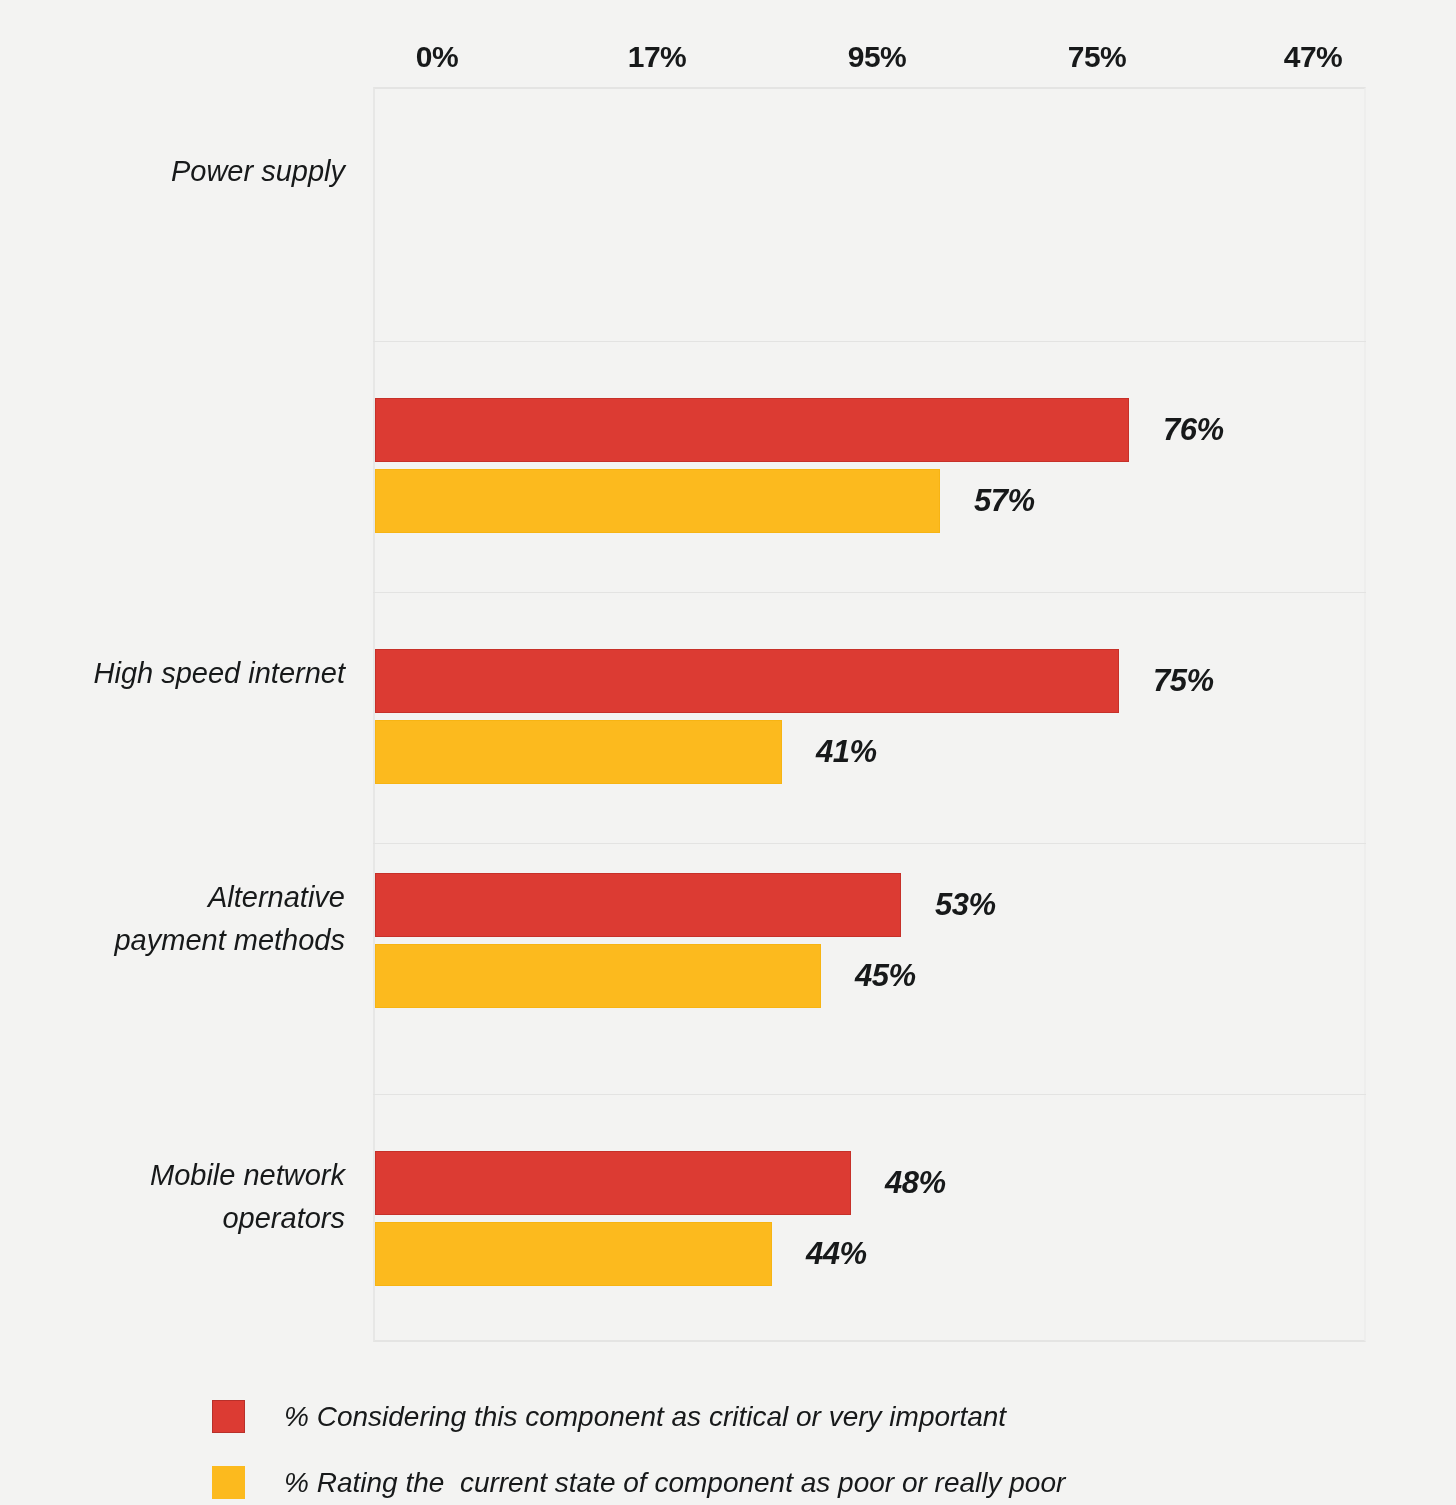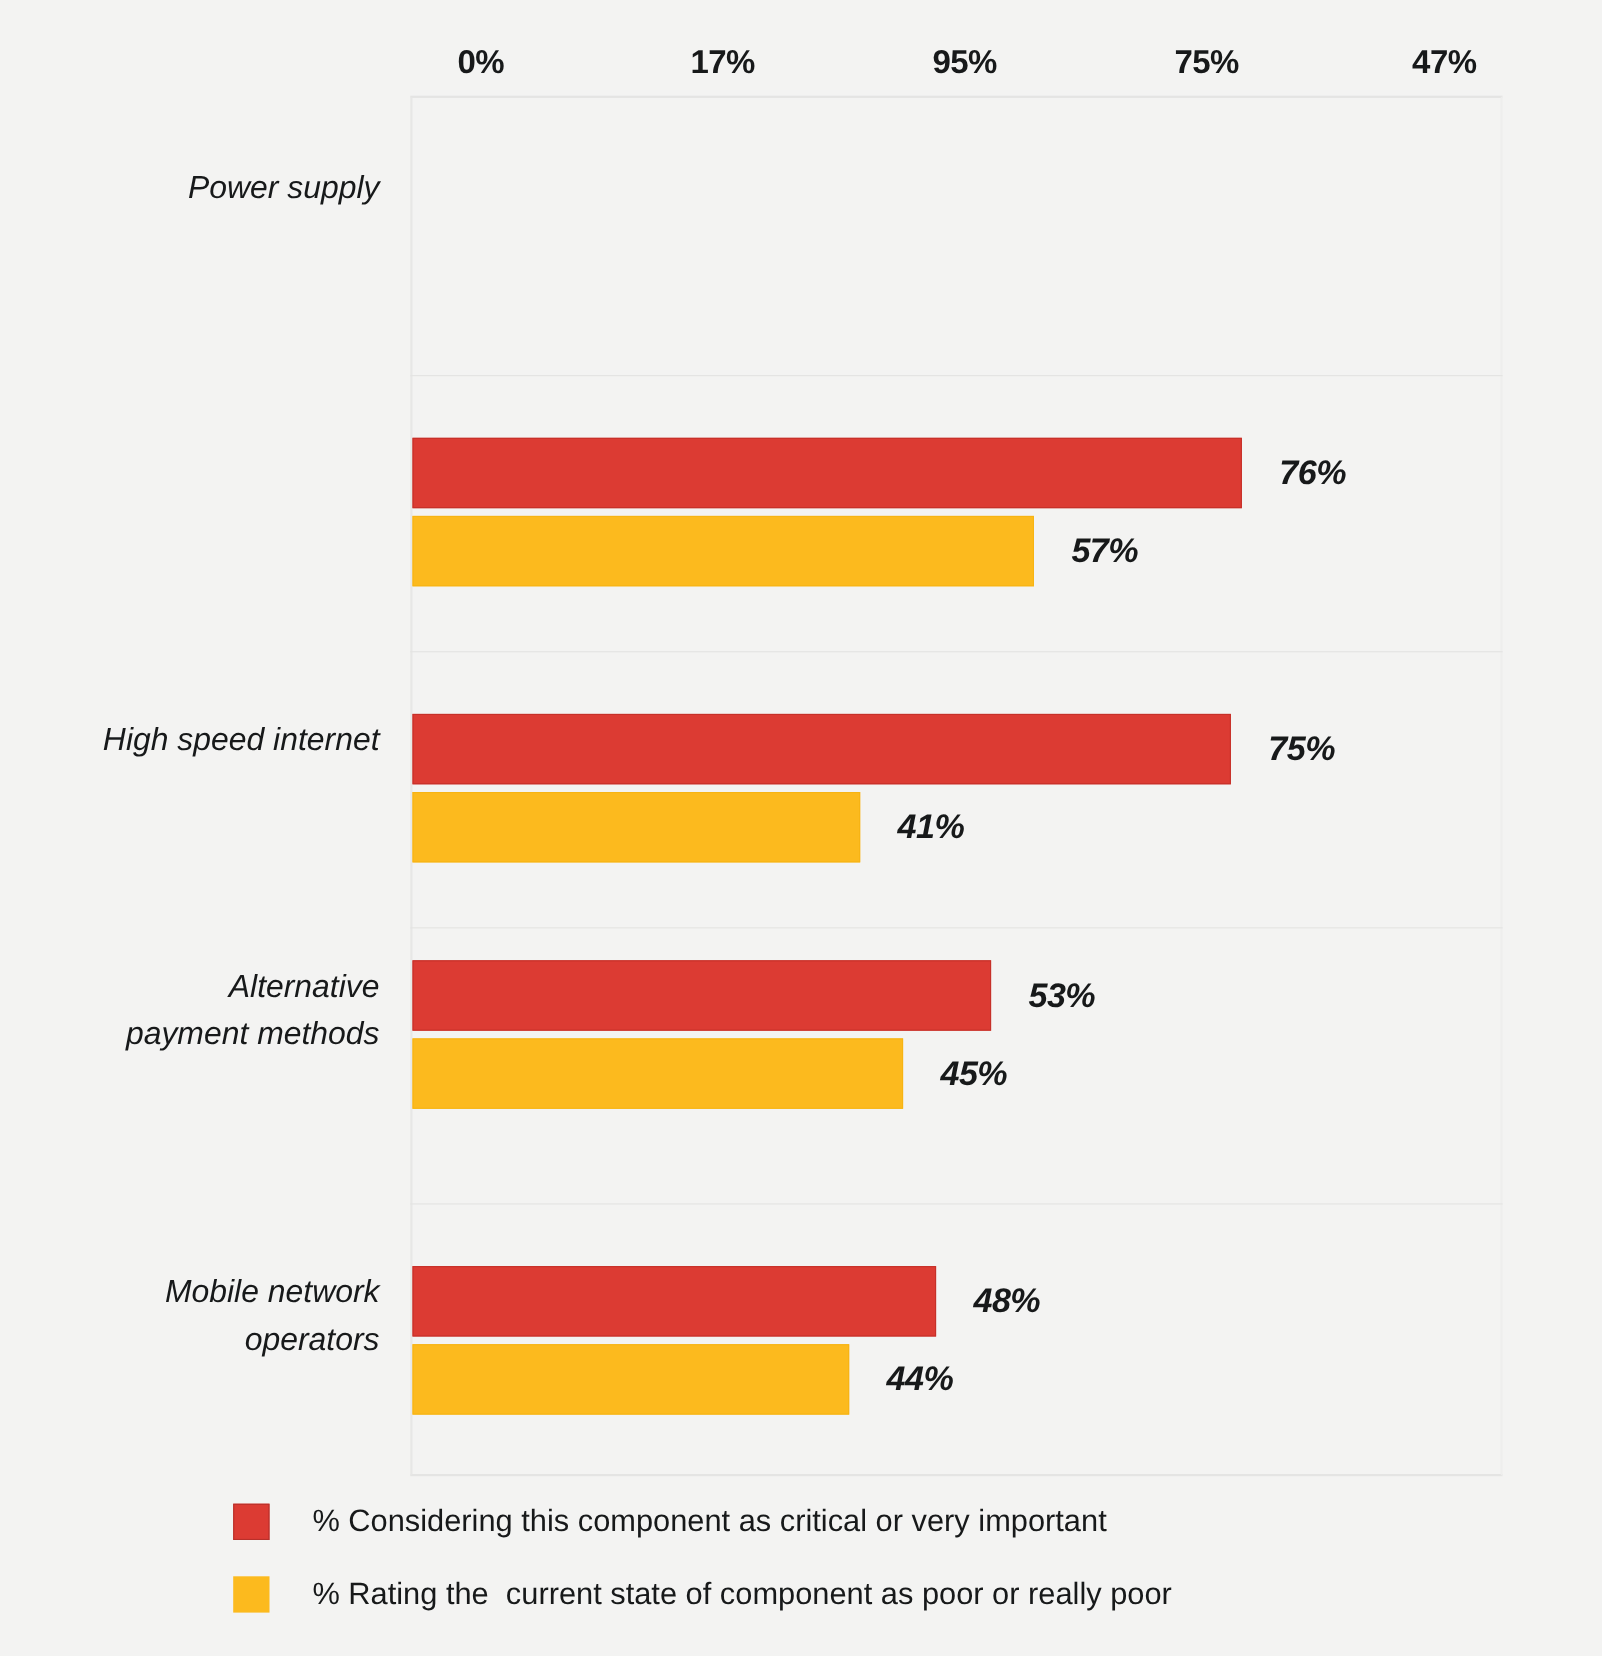--- a/index.html
+++ b/index.html
@@ -124,22 +124,23 @@
 
   
   .legend {
     position: absolute;
     left: 212px;
     top: 1367px;
     width: 1200px;
   }
   .legend-row {
     display: flex;
-    align-items: flex-start;
+    align-items: flex-end;
     height: 66px;
+    font-style: italic;
   }
   .legend-swatch {
     width: 33px;
     height: 33px;
     box-sizing: border-box;
     flex: 0 0 auto;
   }
   .legend-swatch.critical {
     background: #dc3b33;
     border: 1px solid #b8302a;

